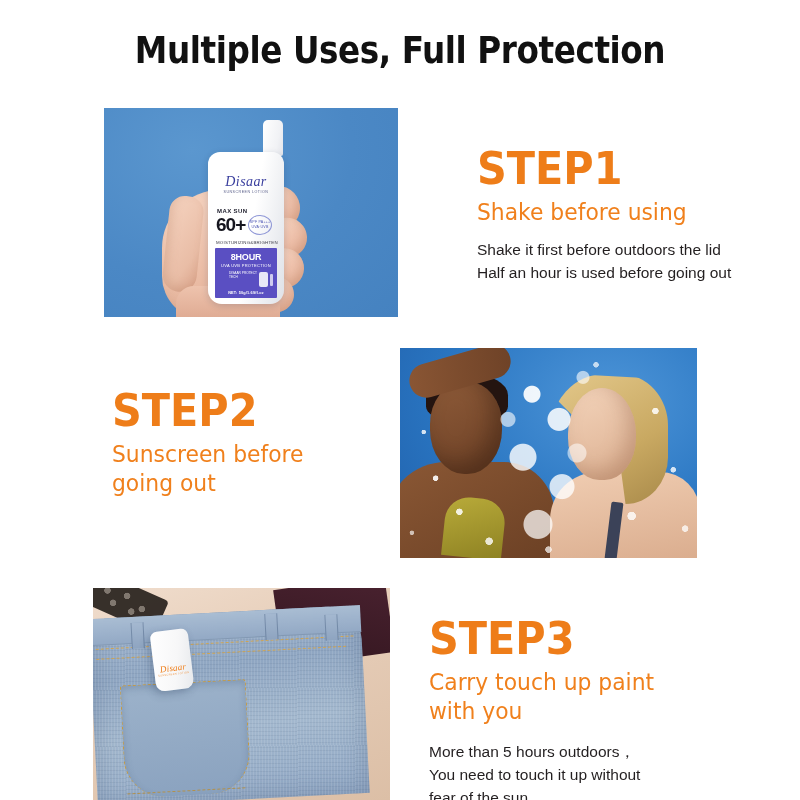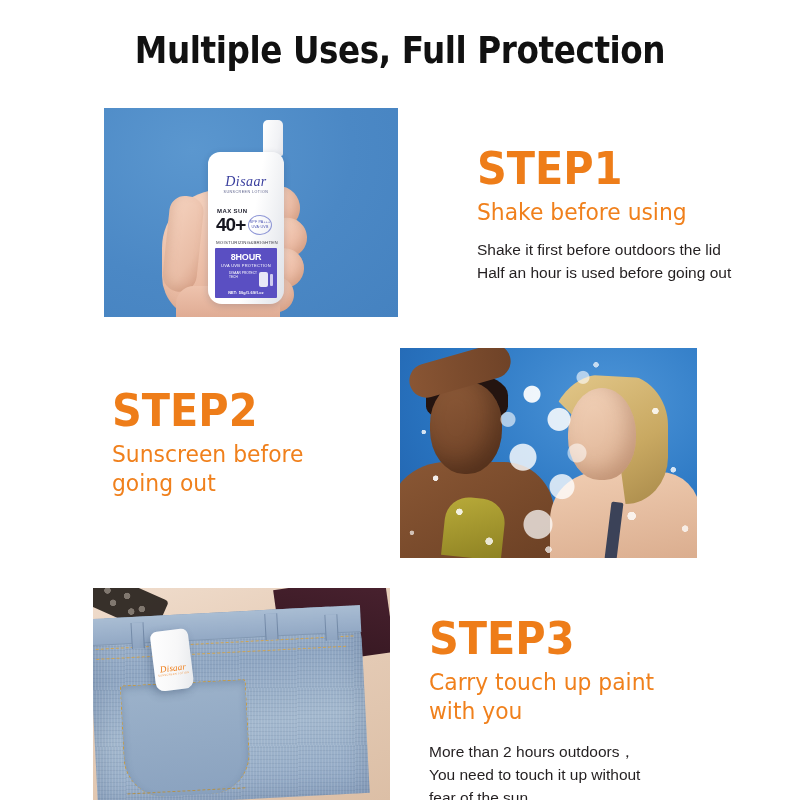--- a/index.html
+++ b/index.html
@@ -366,21 +366,21 @@
   <div class="finger f2"></div>
   <div class="finger f3"></div>
   <div class="finger f4"></div>
   <div class="wrist"></div>
 
   <div class="bottle-cap"></div>
   <div class="bottle">
     <div class="brand-name">Disaar</div>
     <div class="brand-sub">SUNSCREEN LOTION</div>
     <div class="maxsun">MAX SUN</div>
-    <div class="spf-value">40+</div>
+    <div class="spf-value">60+</div>
     <div class="spf-badge">SPF PA+++ UVA·UVB</div>
     <div class="moist">MOISTURIZING&amp;BRIGHTEN</div>
     <div class="purple-panel">
       <div class="ph-8hour">8HOUR</div>
       <div class="ph-uva">UVA UVB PROTECTION</div>
       <div class="ph-badge">DISAAR PROTECT TECH</div>
       <div class="ph-mini-bottle"></div>
       <div class="ph-net">NET: 50g/1.69fl.oz</div>
     </div>
   </div>
@@ -435,17 +435,17 @@
   <div class="pocket-bottle">
     <div class="pb-brand">Disaar</div>
     <div class="pb-sub">SUNSCREEN LOTION</div>
   </div>
 </div>
 
 <div class="text-block" style="left:429px; top:614px; width:300px;">
   <div class="step-heading">STEP3</div>
   <div class="step-subtitle" style="max-width:250px;">Carry touch up paint with you</div>
   <div class="step-body" style="margin-top:14px;">
-    <div>More than 2 hours outdoors，</div>
+    <div>More than 5 hours outdoors，</div>
     <div>You need to touch it up without</div>
     <div>fear of the sun</div>
   </div>
 </div>
 
 </body></html>

